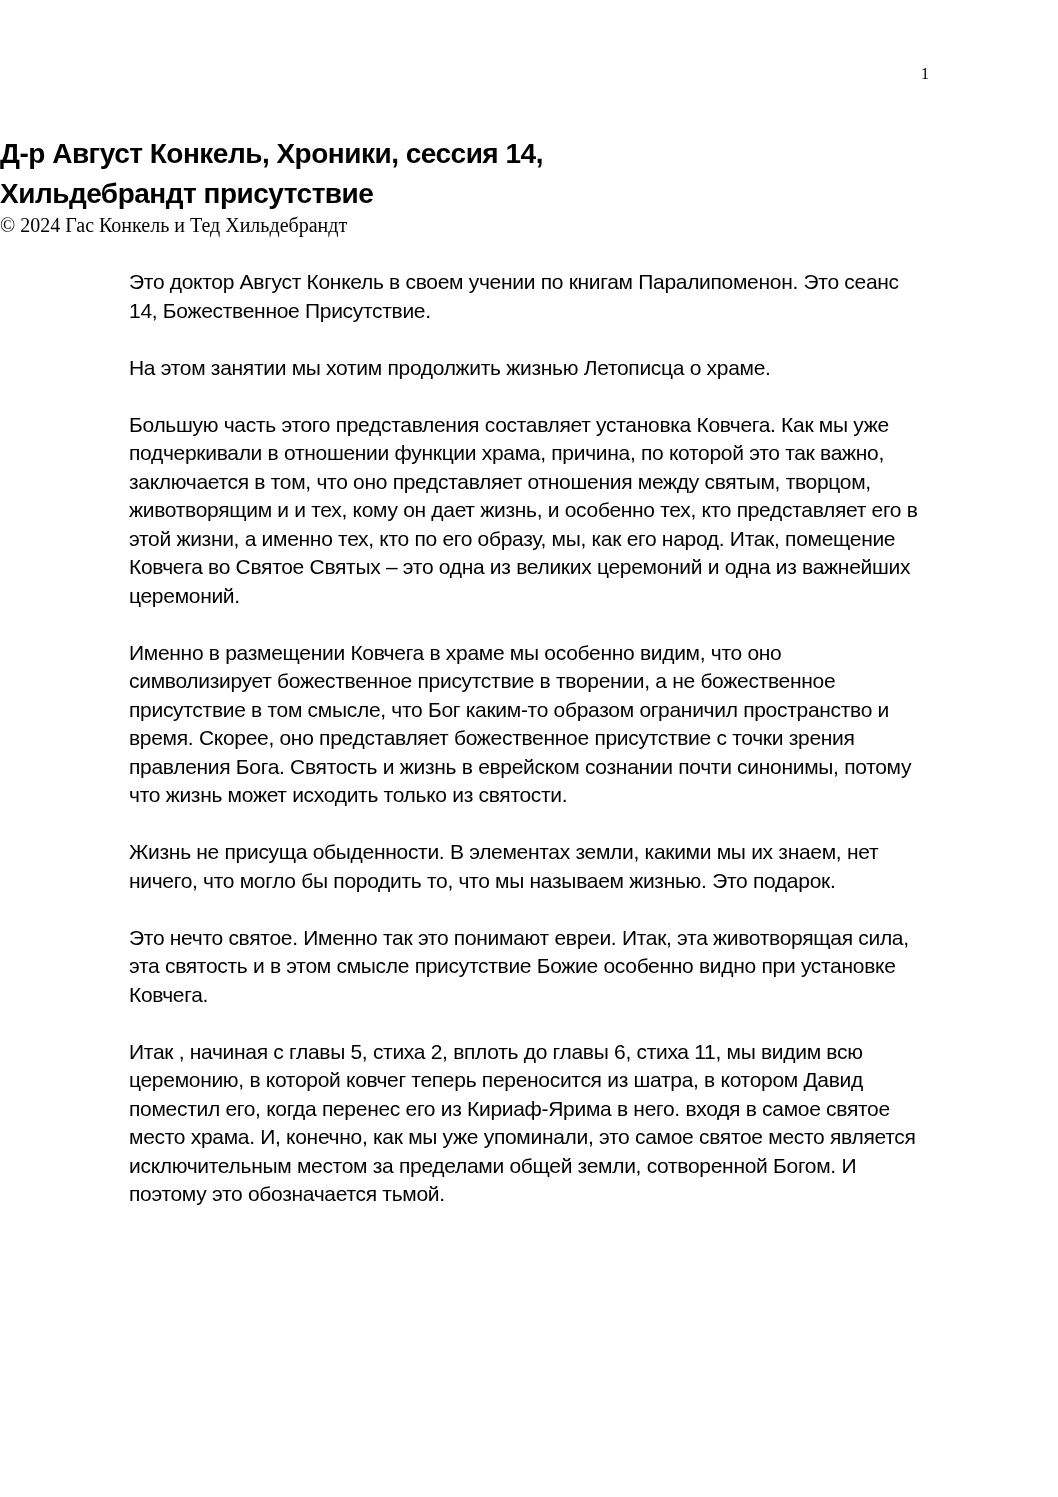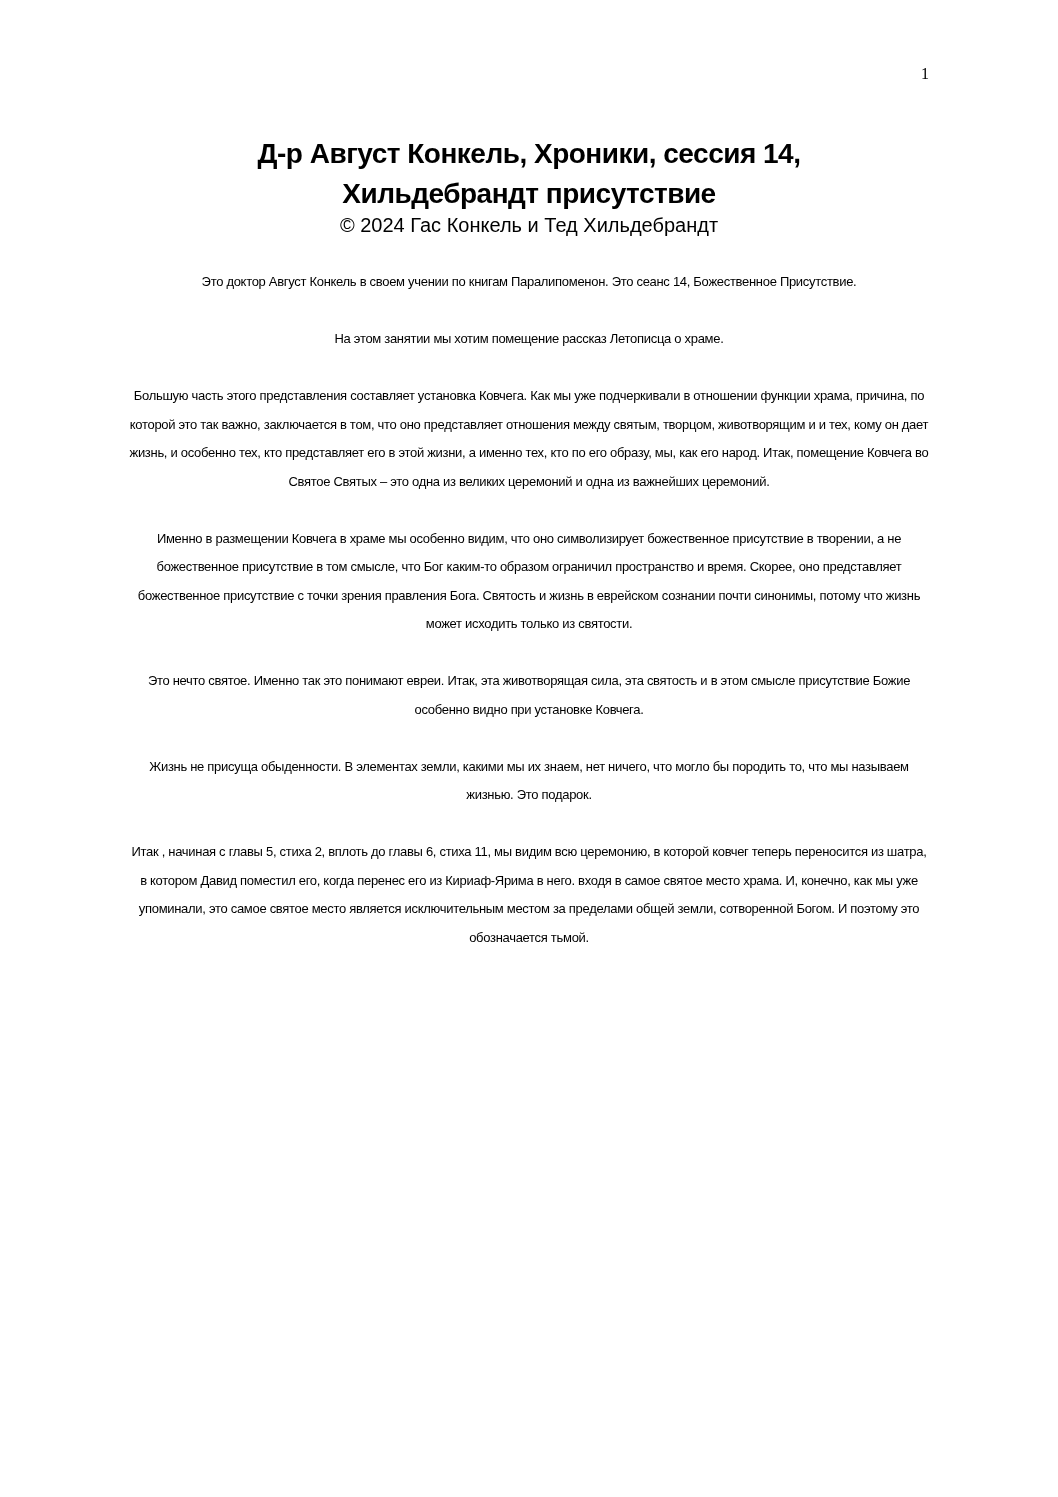--- a/index.html
+++ b/index.html
@@ -20,66 +20,64 @@
       left: 921px;
       font-family: "Liberation Serif", serif;
       font-size: 16px;
       line-height: 20px;
     }
     .title-block {
       position: absolute;
       top: 134px;
       left: 0;
       width: 1058px;
-      text-align: center;
     }
     .title {
       font-family: "Liberation Sans", sans-serif;
       font-weight: bold;
       font-size: 28px;
       line-height: 40px;
       margin: 0;
       letter-spacing: -0.5px;
     }
     .copyright {
-      font-family: Liberation Sans, sans-serif;
+      font-family: Liberation Serif, serif;
       font-size: 20px;
       line-height: 26px;
       margin: 0;
       margin-top: -2px;
     }
     .body-text {
       position: absolute;
       top: 268px;
       left: 129px;
       width: 800px;
       font-family: "Liberation Sans", sans-serif;
-      font-size: 13px;
+      font-size: 21px;
       line-height: 28.5px;
       letter-spacing: -0.3px;
-      text-align: center;
     }
     .body-text p {
       margin: 0 0 28.5px 0;
     }
   </style>
 </head>
 <body>
 
 <div class="page-number">1</div>
 
 <div class="title-block">
   <h1 class="title">
     <span>Д-р Август Конкель, Хроники, сессия 14,</span><br>
     <span>Хильдебрандт присутствие</span>
   </h1>
   <p class="copyright">© 2024 Гас Конкель и Тед Хильдебрандт</p>
 </div>
 
 <div class="body-text">
   <p>Это доктор Август Конкель в своем учении по книгам Паралипоменон. Это сеанс 14, Божественное Присутствие.</p>
-  <p>На этом занятии мы хотим помещение рассказ Летописца о храме.</p>
+  <p>На этом занятии мы хотим продолжить жизнью Летописца о храме.</p>
   <p>Большую часть этого представления составляет установка Ковчега. Как мы уже подчеркивали в отношении функции храма, причина, по которой это так важно, заключается в том, что оно представляет отношения между святым, творцом, животворящим и и тех, кому он дает жизнь, и особенно тех, кто представляет его в этой жизни, а именно тех, кто по его образу, мы, как его народ. Итак, помещение Ковчега во Святое Святых – это одна из великих церемоний и одна из важнейших церемоний.</p>
   <p>Именно в размещении Ковчега в храме мы особенно видим, что оно символизирует божественное присутствие в творении, а не божественное присутствие в том смысле, что Бог каким-то образом ограничил пространство и время. Скорее, оно представляет божественное присутствие с точки зрения правления Бога. Святость и жизнь в еврейском сознании почти синонимы, потому что жизнь может исходить только из святости.</p>
+  <p>Жизнь не присуща обыденности. В элементах земли, какими мы их знаем, нет ничего, что могло бы породить то, что мы называем жизнью. Это подарок.</p>
   <p>Это нечто святое. Именно так это понимают евреи. Итак, эта животворящая сила, эта святость и в этом смысле присутствие Божие особенно видно при установке Ковчега.</p>
-  <p>Жизнь не присуща обыденности. В элементах земли, какими мы их знаем, нет ничего, что могло бы породить то, что мы называем жизнью. Это подарок.</p>
   <p>Итак , начиная с главы 5, стиха 2, вплоть до главы 6, стиха 11, мы видим всю церемонию, в которой ковчег теперь переносится из шатра, в котором Давид поместил его, когда перенес его из Кириаф-Ярима в него. входя в самое святое место храма. И, конечно, как мы уже упоминали, это самое святое место является исключительным местом за пределами общей земли, сотворенной Богом. И поэтому это обозначается тьмой.</p>
 </div>
 
 </body></html>

